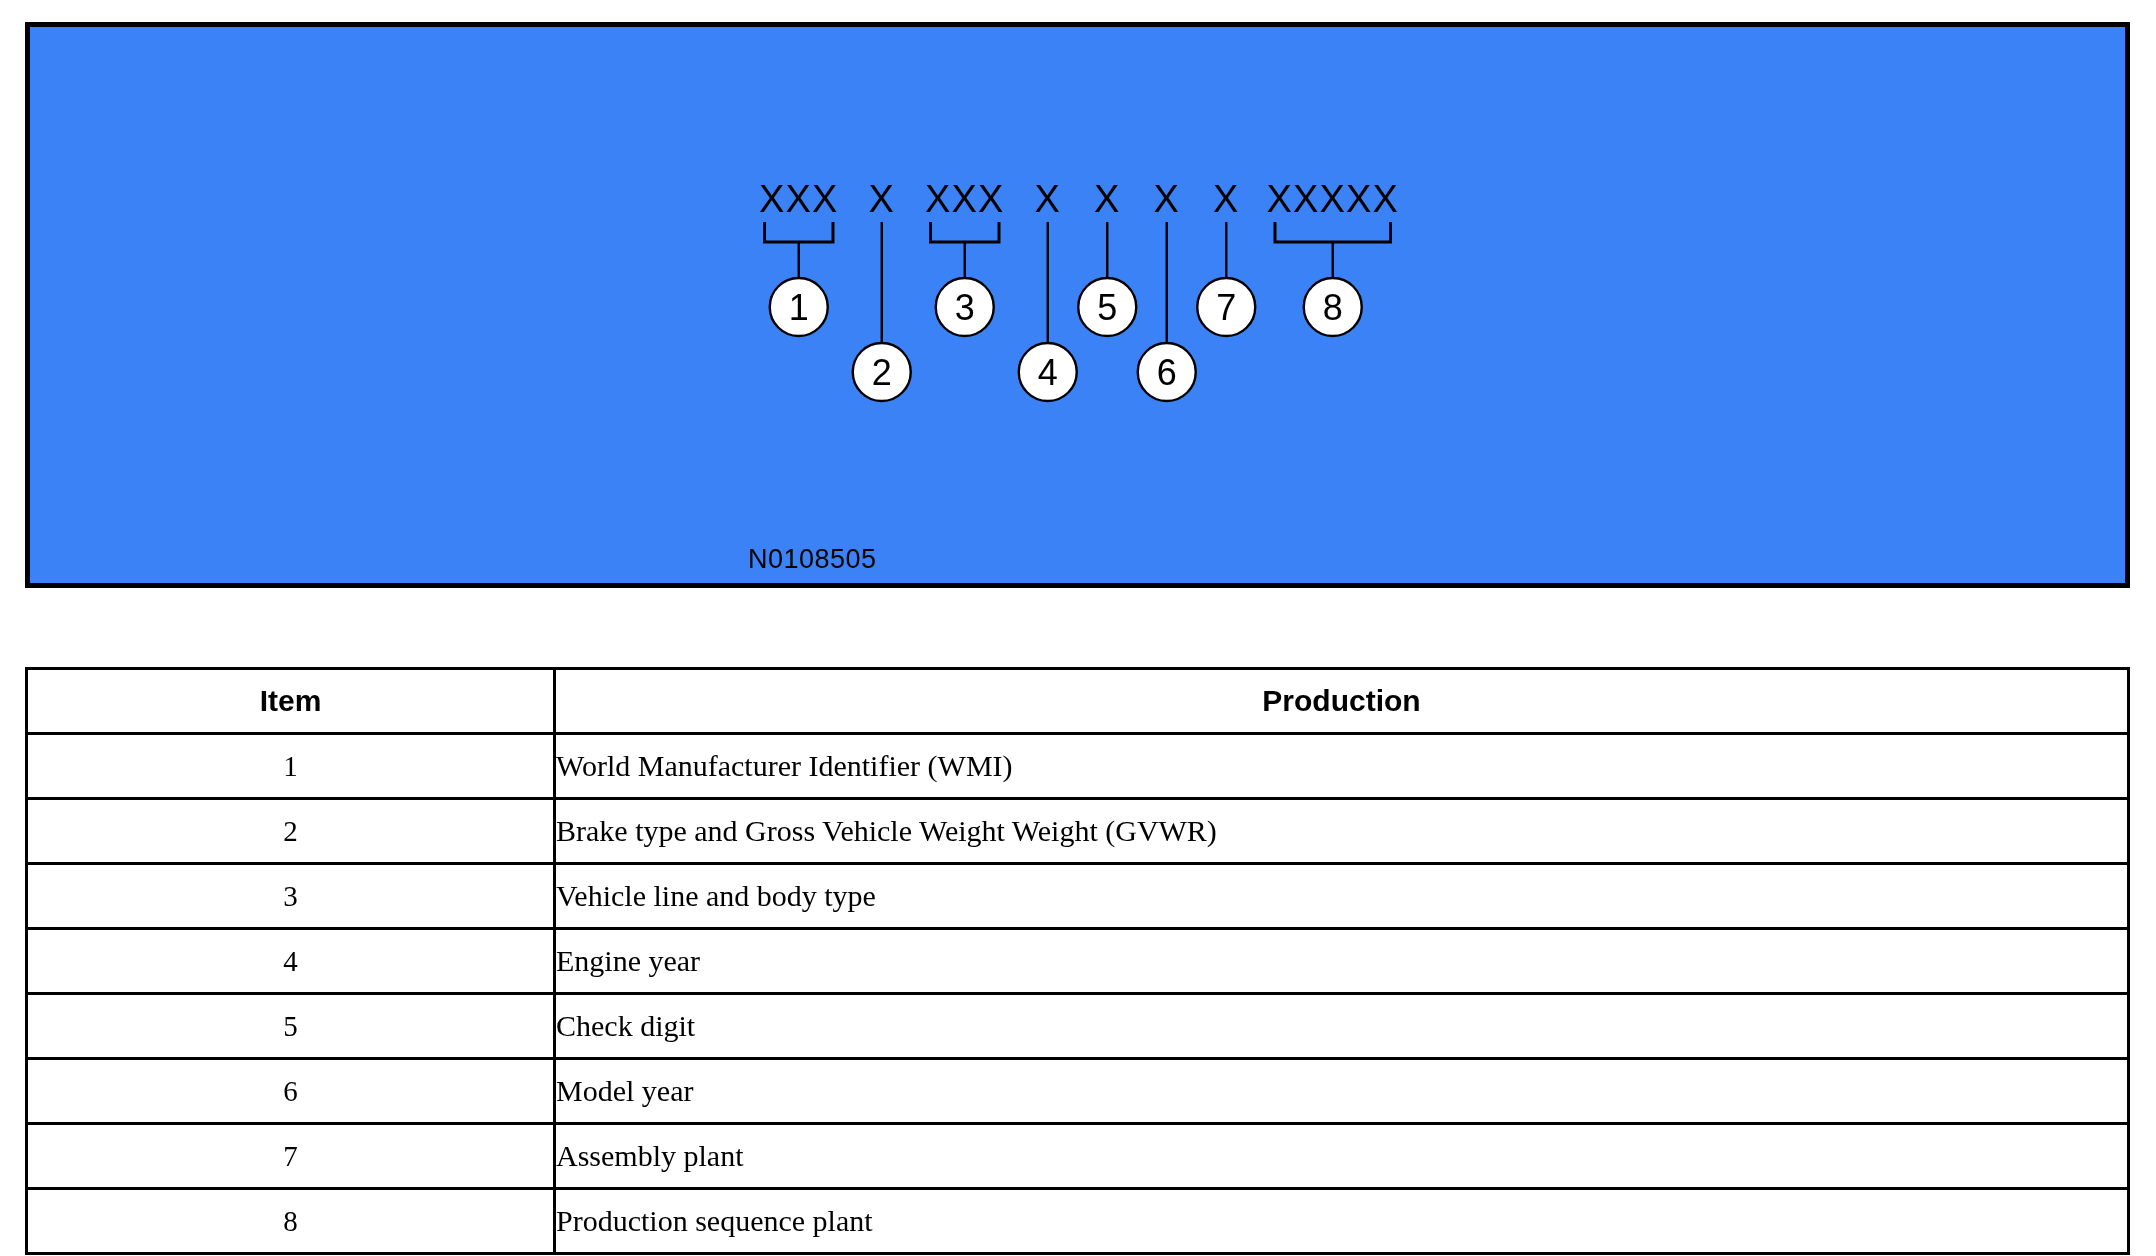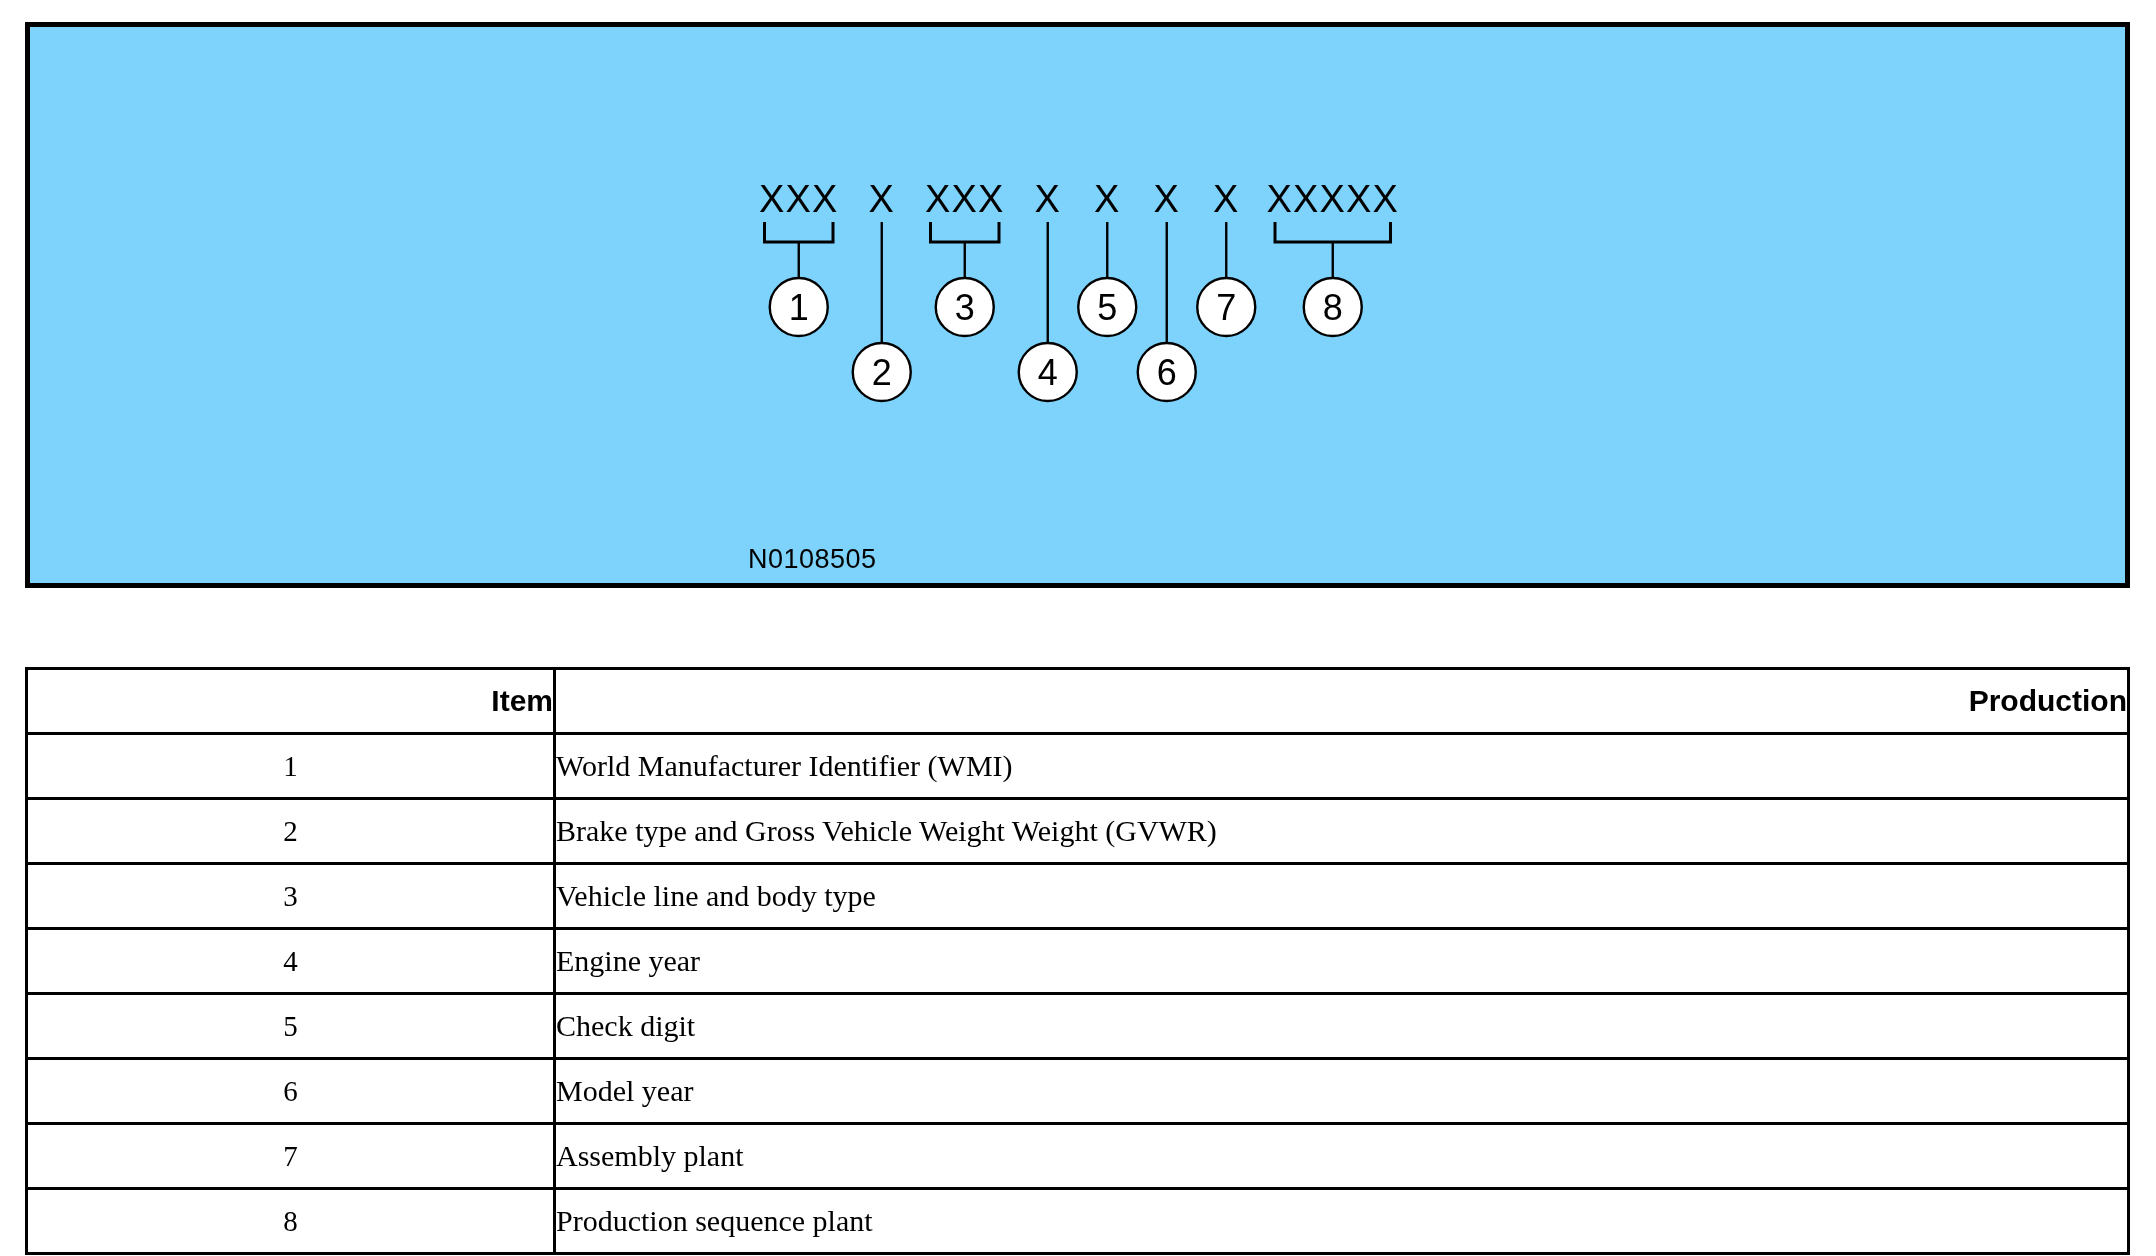--- a/index.html
+++ b/index.html
@@ -17,21 +17,21 @@
 
   
   #illustration-frame {
     position: absolute;
     left: 25px;
     top: 22px;
     width: 2105px;
     height: 566px;
     border: 5px solid #000000;
     box-sizing: border-box;
-    background: #7dd3fc;
+    background: #3b82f6;
   }
 
   #vin-diagram {
     position: absolute;
     left: 0;
     top: 0;
     width: 100%;
     height: 100%;
   }
 
@@ -63,21 +63,21 @@
     border: 3px solid #000000;
     padding: 0;
     height: 62px;
     vertical-align: middle;
     color: #000000;
   }
   #item-description-table th {
     font-family: "Liberation Sans", sans-serif;
     font-weight: bold;
     font-size: 30px;
-    text-align: right;
+    text-align: center;
   }
   .col-item { width: 528px; }
   .cell-item {
     font-family: "Liberation Serif", serif;
     font-size: 29px;
     text-align: center;
   }
   .cell-description {
     font-family: Liberation Serif, serif;
     font-size: 30px;

